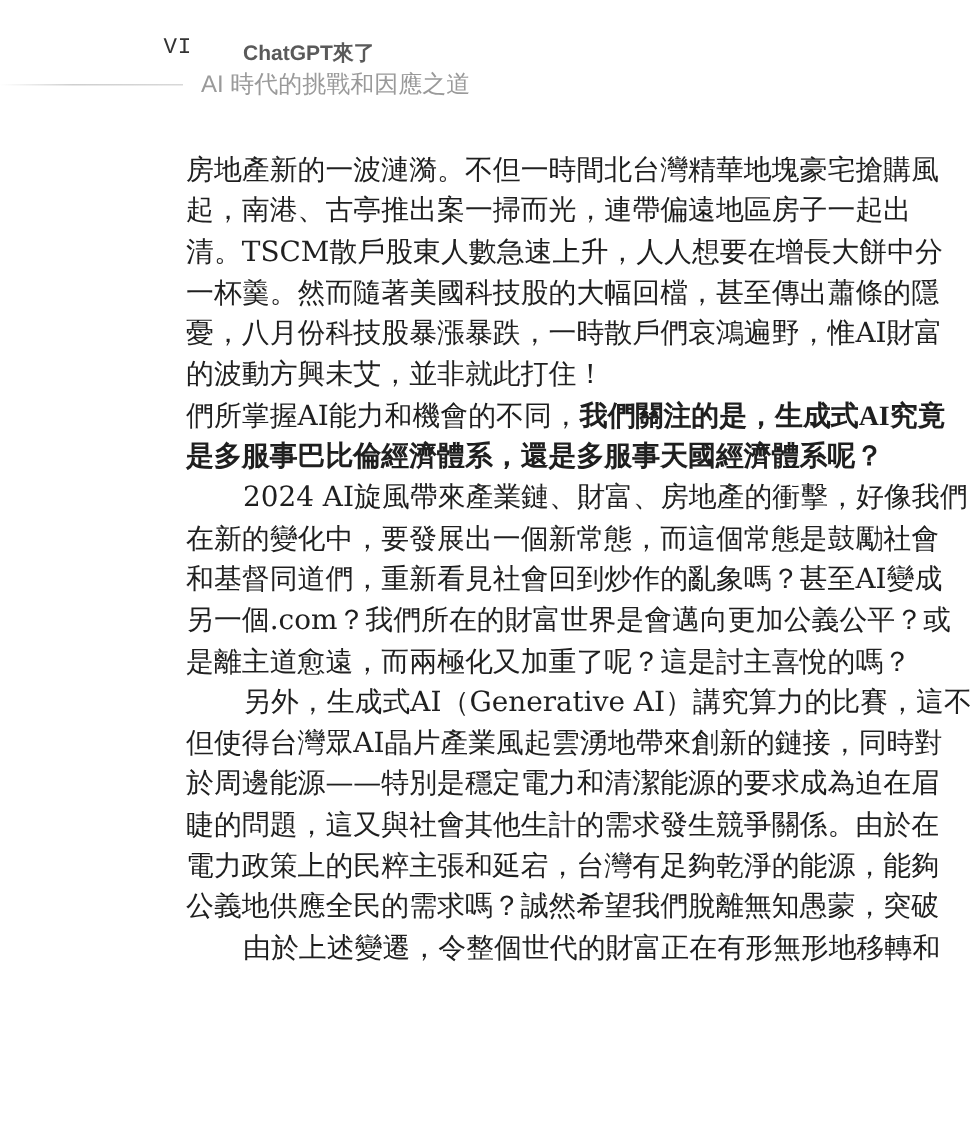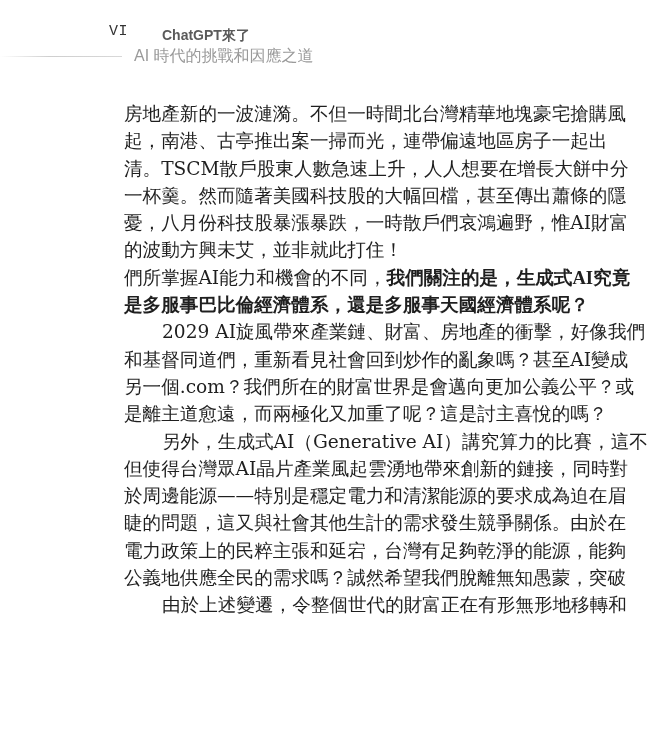--- a/index.html
+++ b/index.html
@@ -98,21 +98,22 @@
 
 <div class="body-text">
   <div class="line">房地產新的一波漣漪。不但一時間北台灣精華地塊豪宅搶購風</div>
   <div class="line">起，南港、古亭推出案一掃而光，連帶偏遠地區房子一起出</div>
   <div class="line">清。TSCM散戶股東人數急速上升，人人想要在增長大餅中分</div>
   <div class="line">一杯羹。然而隨著美國科技股的大幅回檔，甚至傳出蕭條的隱</div>
   <div class="line">憂，八月份科技股暴漲暴跌，一時散戶們哀鴻遍野，惟AI財富</div>
   <div class="line last">的波動方興未艾，並非就此打住！</div>
   <div class="line"><span>們所掌握AI能力和機會的不同，</span><span class="bold">我們關注的是，生成式AI究竟</span></div>
   <div class="line last bold">是多服事巴比倫經濟體系，還是多服事天國經濟體系呢？</div>
-  <div class="line indent">2029 AI旋風帶來產業鏈、財富、房地產的衝擊，好像我們</div>
+  <div class="line indent">2024 AI旋風帶來產業鏈、財富、房地產的衝擊，好像我們</div>
+  <div class="line">在新的變化中，要發展出一個新常態，而這個常態是鼓勵社會</div>
   <div class="line">和基督同道們，重新看見社會回到炒作的亂象嗎？甚至AI變成</div>
   <div class="line">另一個.com？我們所在的財富世界是會邁向更加公義公平？或</div>
   <div class="line last">是離主道愈遠，而兩極化又加重了呢？這是討主喜悅的嗎？</div>
   <div class="line indent">另外，生成式AI（Generative AI）講究算力的比賽，這不</div>
   <div class="line">但使得台灣眾AI晶片產業風起雲湧地帶來創新的鏈接，同時對</div>
   <div class="line">於周邊能源——特別是穩定電力和清潔能源的要求成為迫在眉</div>
   <div class="line">睫的問題，這又與社會其他生計的需求發生競爭關係。由於在</div>
   <div class="line">電力政策上的民粹主張和延宕，台灣有足夠乾淨的能源，能夠</div>
   <div class="line">公義地供應全民的需求嗎？誠然希望我們脫離無知愚蒙，突破</div>
   <div class="line indent">由於上述變遷，令整個世代的財富正在有形無形地移轉和</div>

